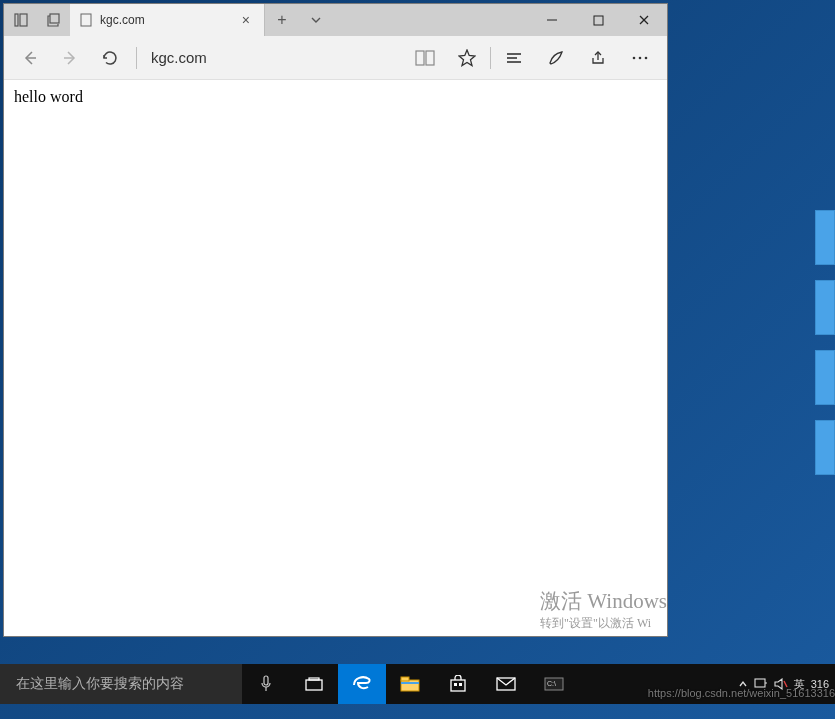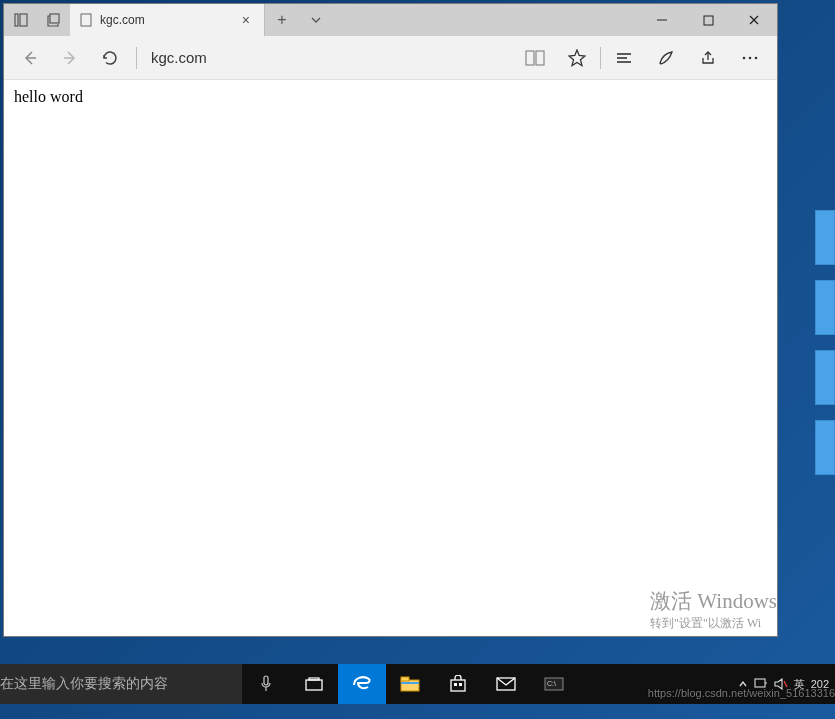--- a/index.html
+++ b/index.html
@@ -14,21 +14,21 @@
   .desktop {
     width: 835px;
     height: 719px;
     position: relative;
     background: linear-gradient(135deg, #0b3a6e, #1a5a9e);
   }
   .browser-window {
     position: absolute;
     left: 3px;
     top: 3px;
-    width: 775px;
+    width: 665px;
     height: 634px;
     background: #fff;
     border: 1px solid #7a7a7a;
     display: flex;
     flex-direction: column;
   }
   .title-bar {
     height: 32px;
     background: #cfcfcf;
     display: flex;
@@ -163,21 +163,21 @@
     display: flex;
     align-items: center;
     color: #fff;
   }
   .search-box {
     width: 242px;
     height: 40px;
     background: #2b2b2b;
     display: flex;
     align-items: center;
-    padding: 0 0;
+    padding: 0 16px;
     font-size: 14px;
     color: #b0b0b0;
   }
   .tb-btn {
     width: 48px;
     height: 40px;
     display: flex;
     align-items: center;
     justify-content: center;
     color: #fff;
@@ -396,18 +396,18 @@
             <line x1="11" y1="5" x2="13" y2="5" stroke="#ddd"></line>
           </svg>
       </span>
       <span>
         <svg width="14" height="12" viewBox="0 0 14 12">
             <polygon points="1,4 4,4 8,1 8,11 4,8 1,8" fill="none" stroke="#ddd" stroke-width="1.1"></polygon>
             <line x1="10" y1="3" x2="13" y2="9" stroke="#e04040" stroke-width="1.4"></line>
           </svg>
       </span>
       <span>英</span>
-      <span>202</span>
+      <span>316</span>
     </div>
   </div>
 
   <div class="watermark">https://blog.csdn.net/weixin_51613316</div>
 </div>
 
 </body></html>

